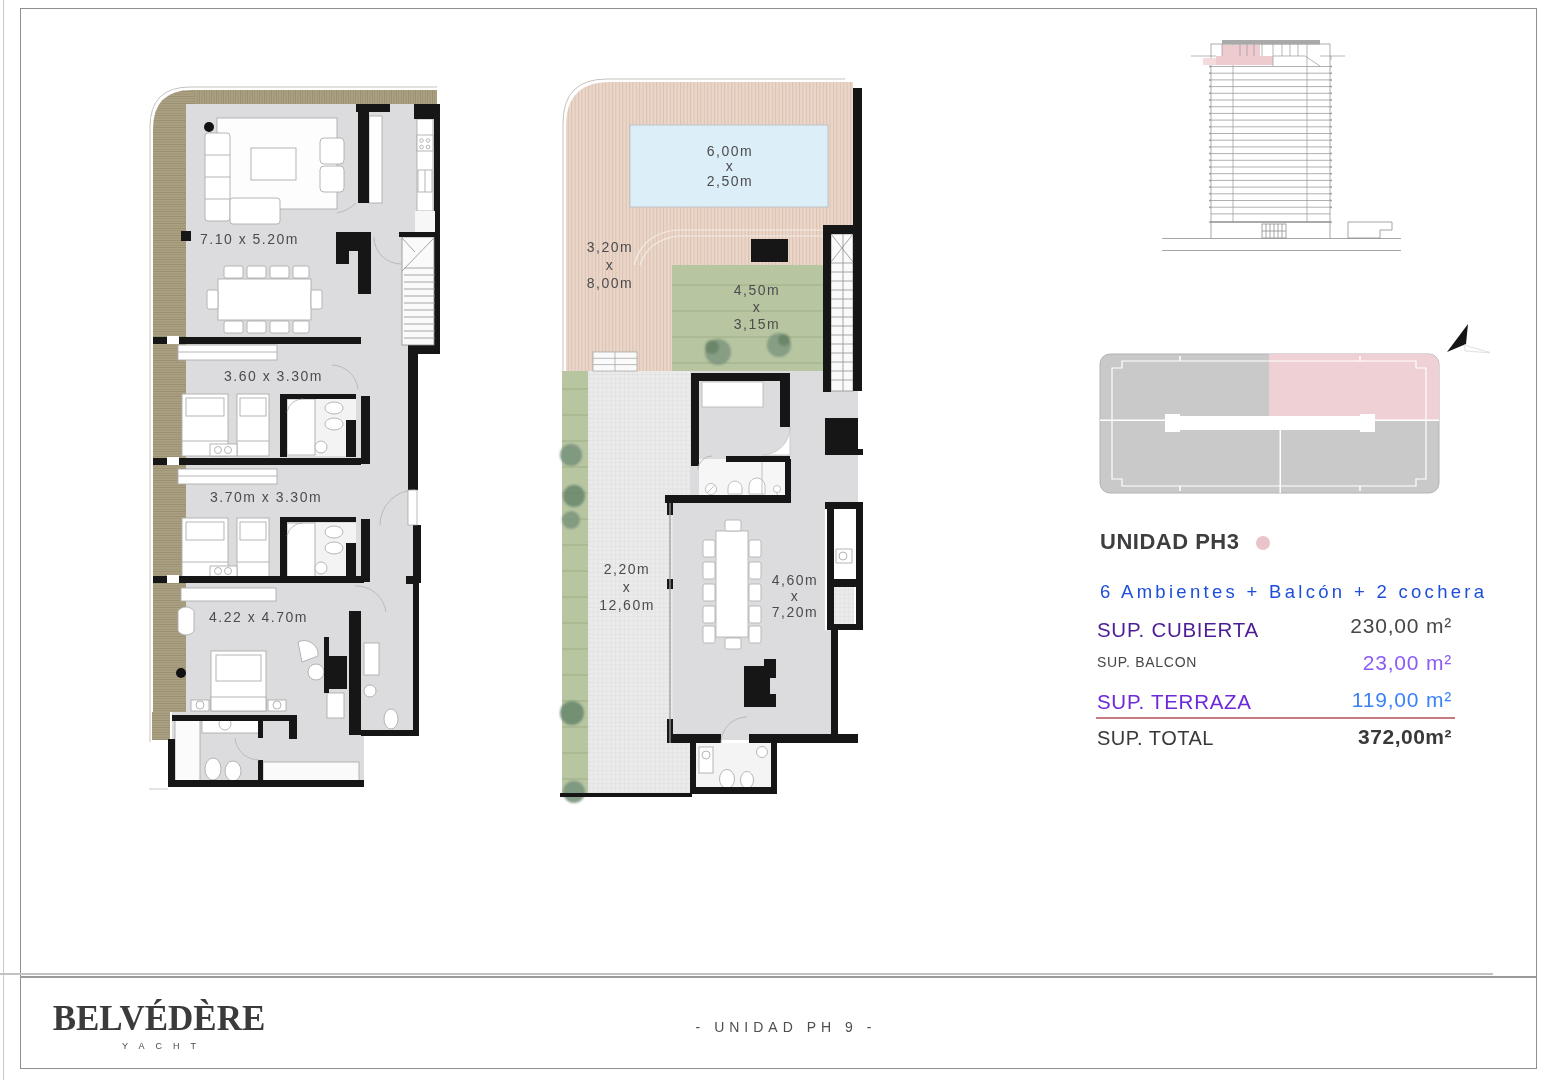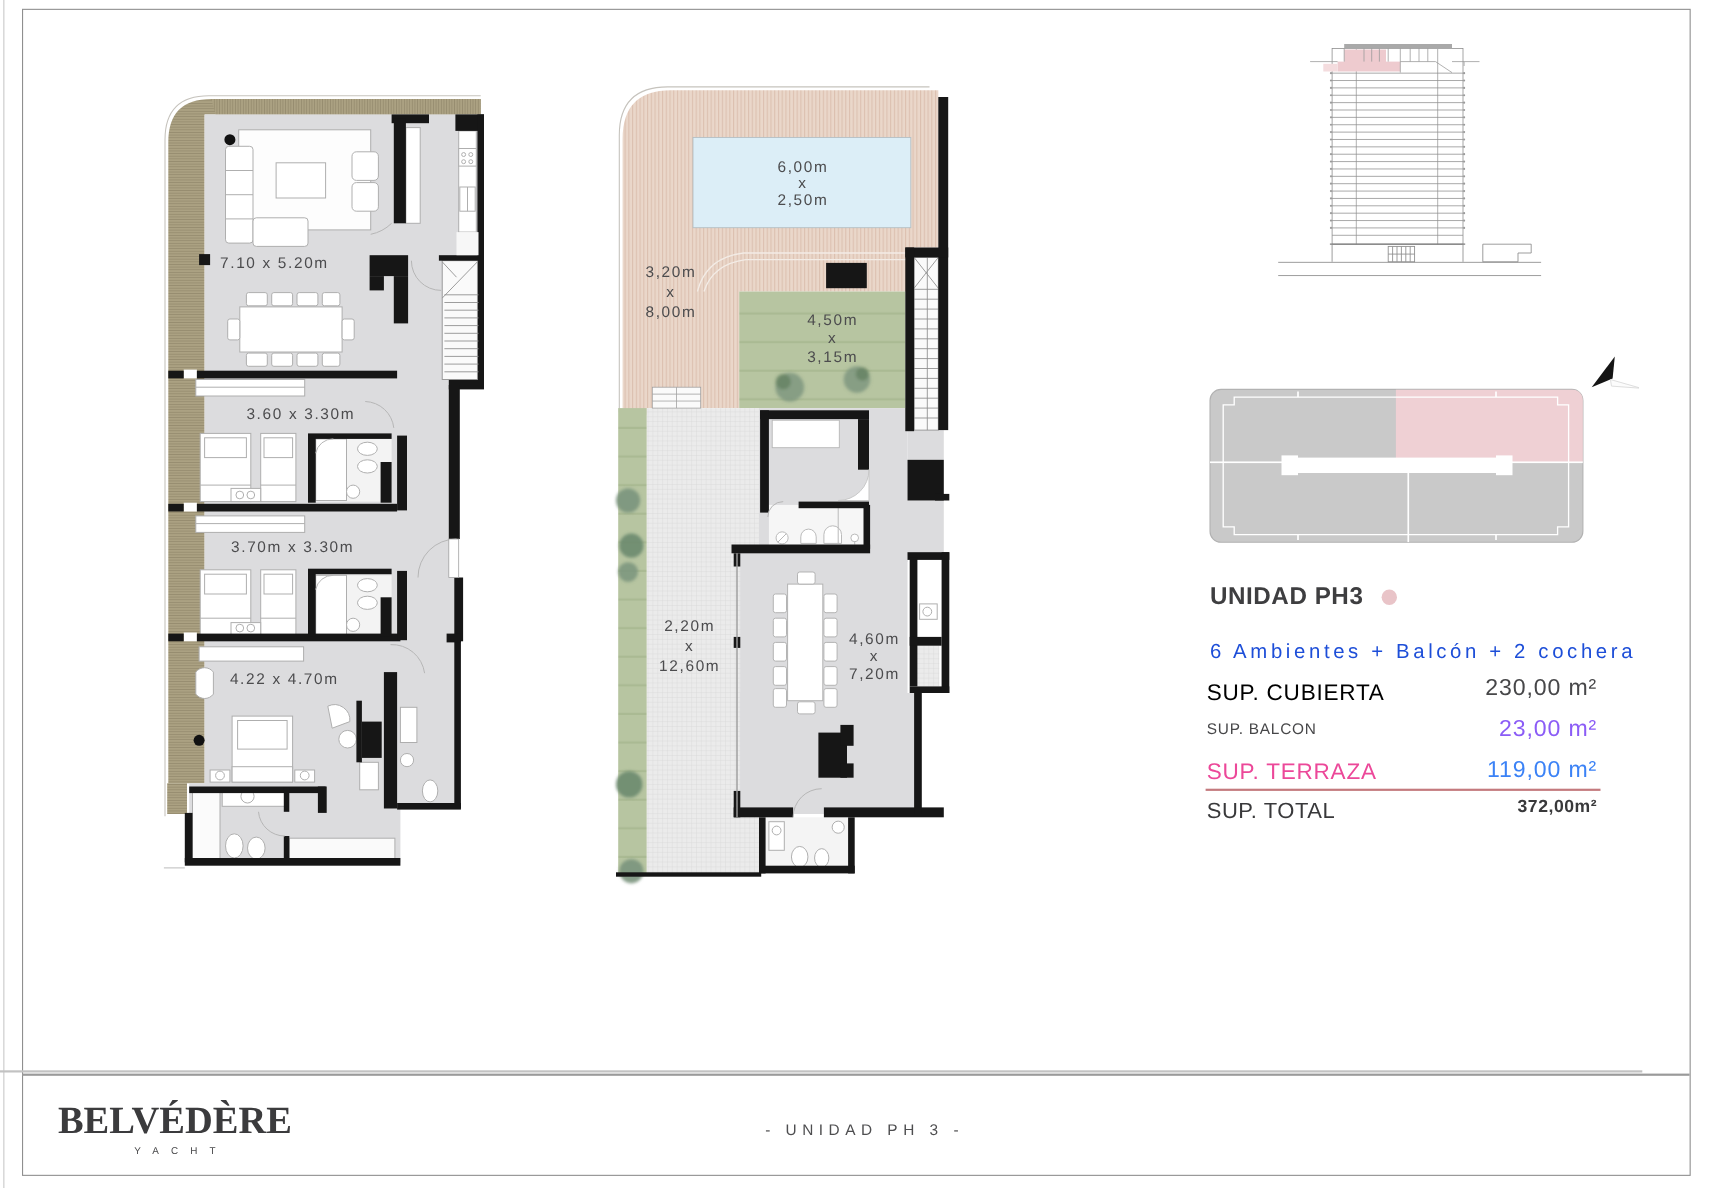--- a/index.html
+++ b/index.html
@@ -13,40 +13,40 @@
 <div class="abs" style="left:20px;top:8px;width:1515px;height:1059px;border:1.5px solid #8f8f8f;"></div>
 <div class="abs" style="left:3px;top:0;width:1px;height:1080px;background:#c9c9c9;"></div>
 <div class="abs" style="left:0;top:973px;width:1493px;height:1.5px;background:#c2c2c2;"></div>
 <div class="abs" style="left:20px;top:976px;width:1516px;height:1.5px;background:#9a9a9a;"></div>
 
 <div class="abs" style="left:49px;top:1002px;width:220px;text-align:center;color:#3b3b3d;">
   <div style="font-family:'Liberation Serif',serif;font-size:35px;font-weight:700;letter-spacing:0px;line-height:34px;">BELVÉDÈRE</div>
   <div style="font-size:9px;letter-spacing:11px;margin-top:5px;margin-left:11px;color:#4a4a4c;">YACHT</div>
 </div>
 
-<div class="abs" style="left:586px;top:1019px;width:400px;text-align:center;font-size:14px;letter-spacing:5px;color:#4e4e50;">- UNIDAD PH 3 -</div>
+<div class="abs" style="left:586px;top:1019px;width:400px;text-align:center;font-size:14px;letter-spacing:5px;color:#4e4e50;">- UNIDAD PH 9 -</div>
 
 <div class="abs" style="left:1100px;top:529px;font-size:22px;font-weight:bold;letter-spacing:0.5px;color:#3e3e40;">UNIDAD PH3</div>
 <div class="abs" style="left:1256px;top:536px;width:14px;height:14px;border-radius:50%;background:#e9c4c8;"></div>
 
 <div class="abs" style="left:1100px;top:581px;font-size:18.5px;letter-spacing:3.3px;color:#1d4ed8;">6 Ambientes + Balcón + 2 cochera</div>
 
-<div class="abs" style="left:1097px;top:618px;font-size:20.5px;letter-spacing:0.7px;color:#000000;">SUP. CUBIERTA</div>
+<div class="abs" style="left:1097px;top:618px;font-size:20.5px;letter-spacing:0.7px;color:#4c1d95;">SUP. CUBIERTA</div>
 <div class="abs" style="left:1152px;top:614px;width:300px;text-align:right;font-size:21px;letter-spacing:0.8px;color:#474749;">230,00 m²</div>
 
 <div class="abs" style="left:1097px;top:654px;font-size:14px;letter-spacing:0.7px;color:#474749;">SUP. BALCON</div>
 <div class="abs" style="left:1152px;top:651px;width:300px;text-align:right;font-size:21px;letter-spacing:0.8px;color:#8b5cf6;">23,00 m²</div>
 
-<div class="abs" style="left:1097px;top:690px;font-size:20.5px;letter-spacing:0.7px;color:#ec4899;">SUP. TERRAZA</div>
+<div class="abs" style="left:1097px;top:690px;font-size:20.5px;letter-spacing:0.7px;color:#6d28d9;">SUP. TERRAZA</div>
 <div class="abs" style="left:1152px;top:688px;width:300px;text-align:right;font-size:21px;letter-spacing:0.8px;color:#3b82f6;">119,00 m²</div>
 
 <div class="abs" style="left:1096px;top:717px;width:359px;height:2px;background:#c47a7e;"></div>
 
 <div class="abs" style="left:1097px;top:727px;font-size:20px;font-weight:normal;letter-spacing:0.5px;color:#39393b;">SUP. TOTAL</div>
-<div class="abs" style="left:1152px;top:725px;width:300px;text-align:right;font-size:16px;font-weight:bold;letter-spacing:0.5px;color:#39393b;">372,00m²</div>
+<div class="abs" style="left:1152px;top:725px;width:300px;text-align:right;font-size:21px;font-weight:bold;letter-spacing:0.5px;color:#39393b;">372,00m²</div>
 
 <svg class="abs" style="left:1090px;top:318px;" width="400" height="185" viewBox="1090 318 400 185">
   <defs>
     <clipPath id="siteclip">
         <rect x="1100" y="354" width="339" height="139" rx="10"></rect>
       </clipPath>
   </defs>
   <rect x="1100" y="354" width="339" height="139" rx="10" fill="#c9c9c9" stroke="#b2b2b2" stroke-width="1"></rect>
   <g clip-path="url(#siteclip)">
     <rect x="1269" y="354" width="170" height="66" fill="#efd0d4"></rect>

